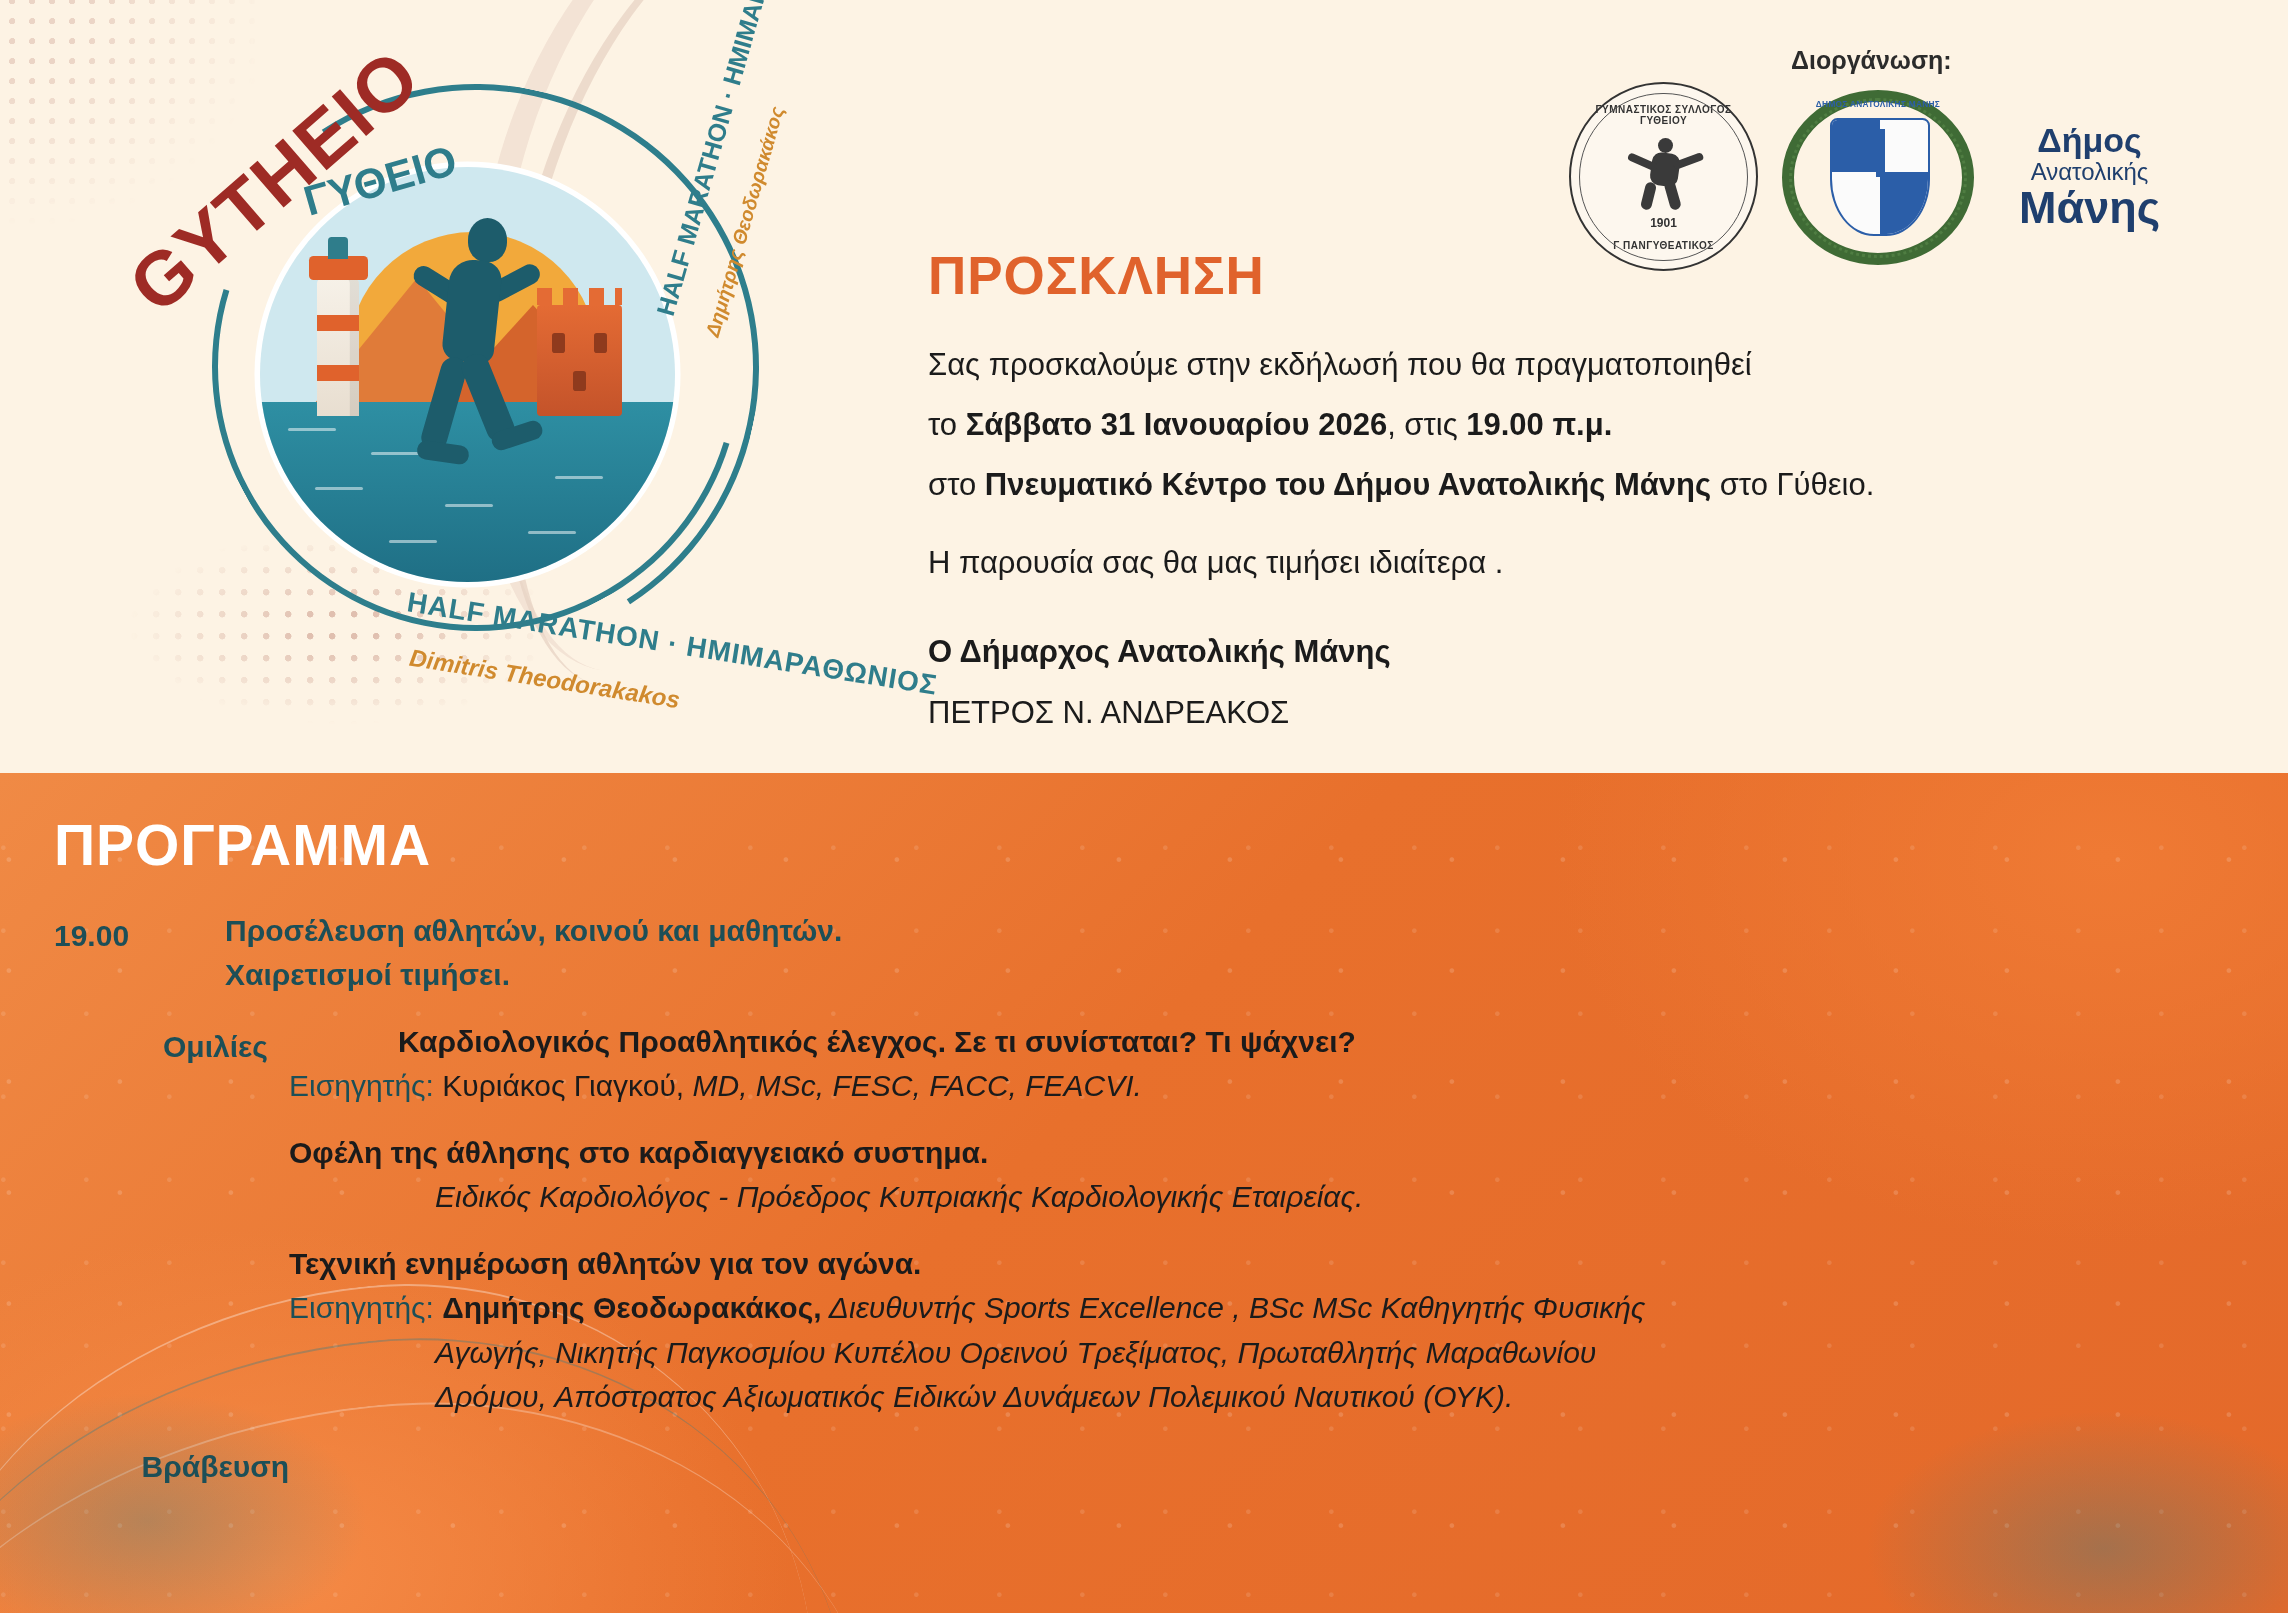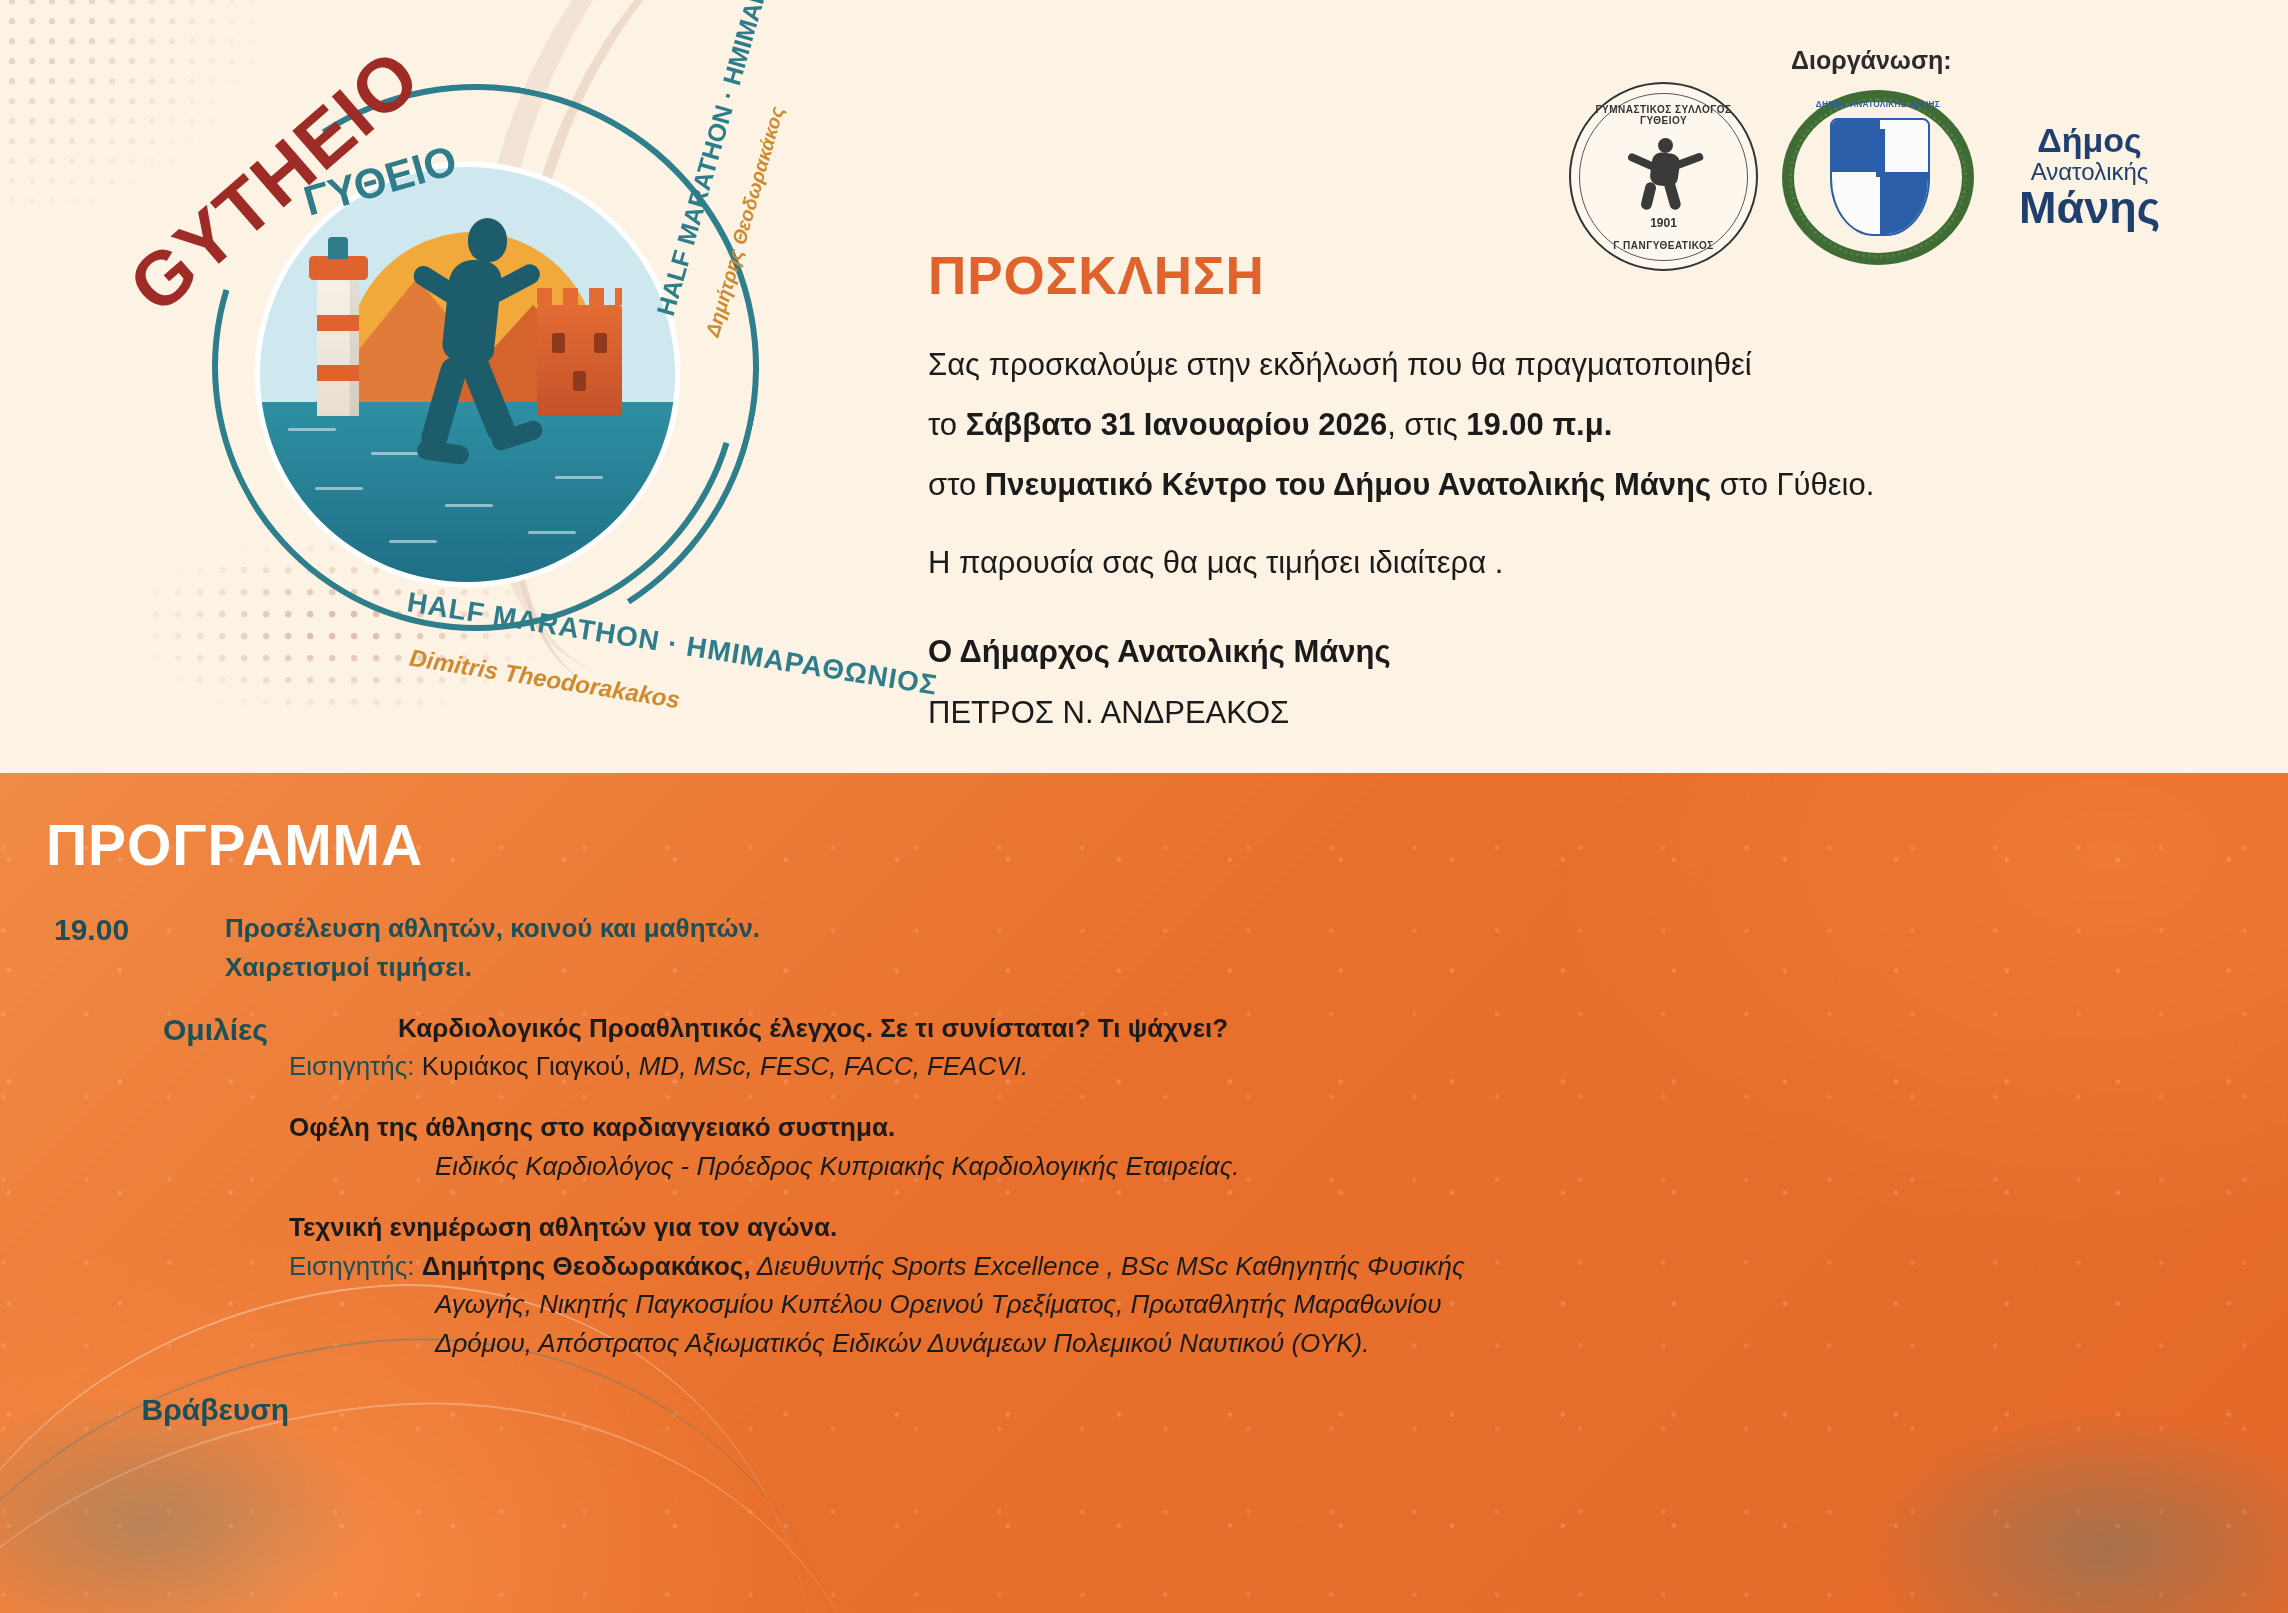--- a/index.html
+++ b/index.html
@@ -420,21 +420,21 @@
     pointer-events:none;
   }
   .prog-teal2 {
     position:absolute; left:-74px; bottom:-37px; width:443px; height:258px;
     background: radial-gradient(ellipse at 50% 50%, rgba(47,125,139,.30), rgba(47,125,139,0) 70%);
     pointer-events:none;
   }
 
   .prog-title {
     position: absolute;
-    left: 46px; top: 39px;
+    left: 54px; top: 39px;
     font-size: 57px;
     font-weight: 800;
     color: #ffffff;
     letter-spacing: 0.9px;
   }
 
   .prog-body {
     position: absolute;
     left: 54px; top: 137px;
     width: 2178px;
@@ -455,21 +455,21 @@
   }
   .col-label {
     width: 235px;
     flex: 0 0 235px;
     font-size: 30px;
     font-weight: 700;
     color: #1d4f57;
   }
   .col-text {
     flex: 1 1 auto;
-    font-size: 26px;
+    font-size: 30px;
     line-height: 1.42;
     color: #1b1b1b;
   }
   .teal { color: #1d4f57; }
   .bold { font-weight: 700; }
   .ital { font-style: italic; }
   .line { margin-bottom: 9.2px; }
   .gap-top { margin-top: 24px; }
   .gap-top-lg { margin-top: 31px; }
 </style>

